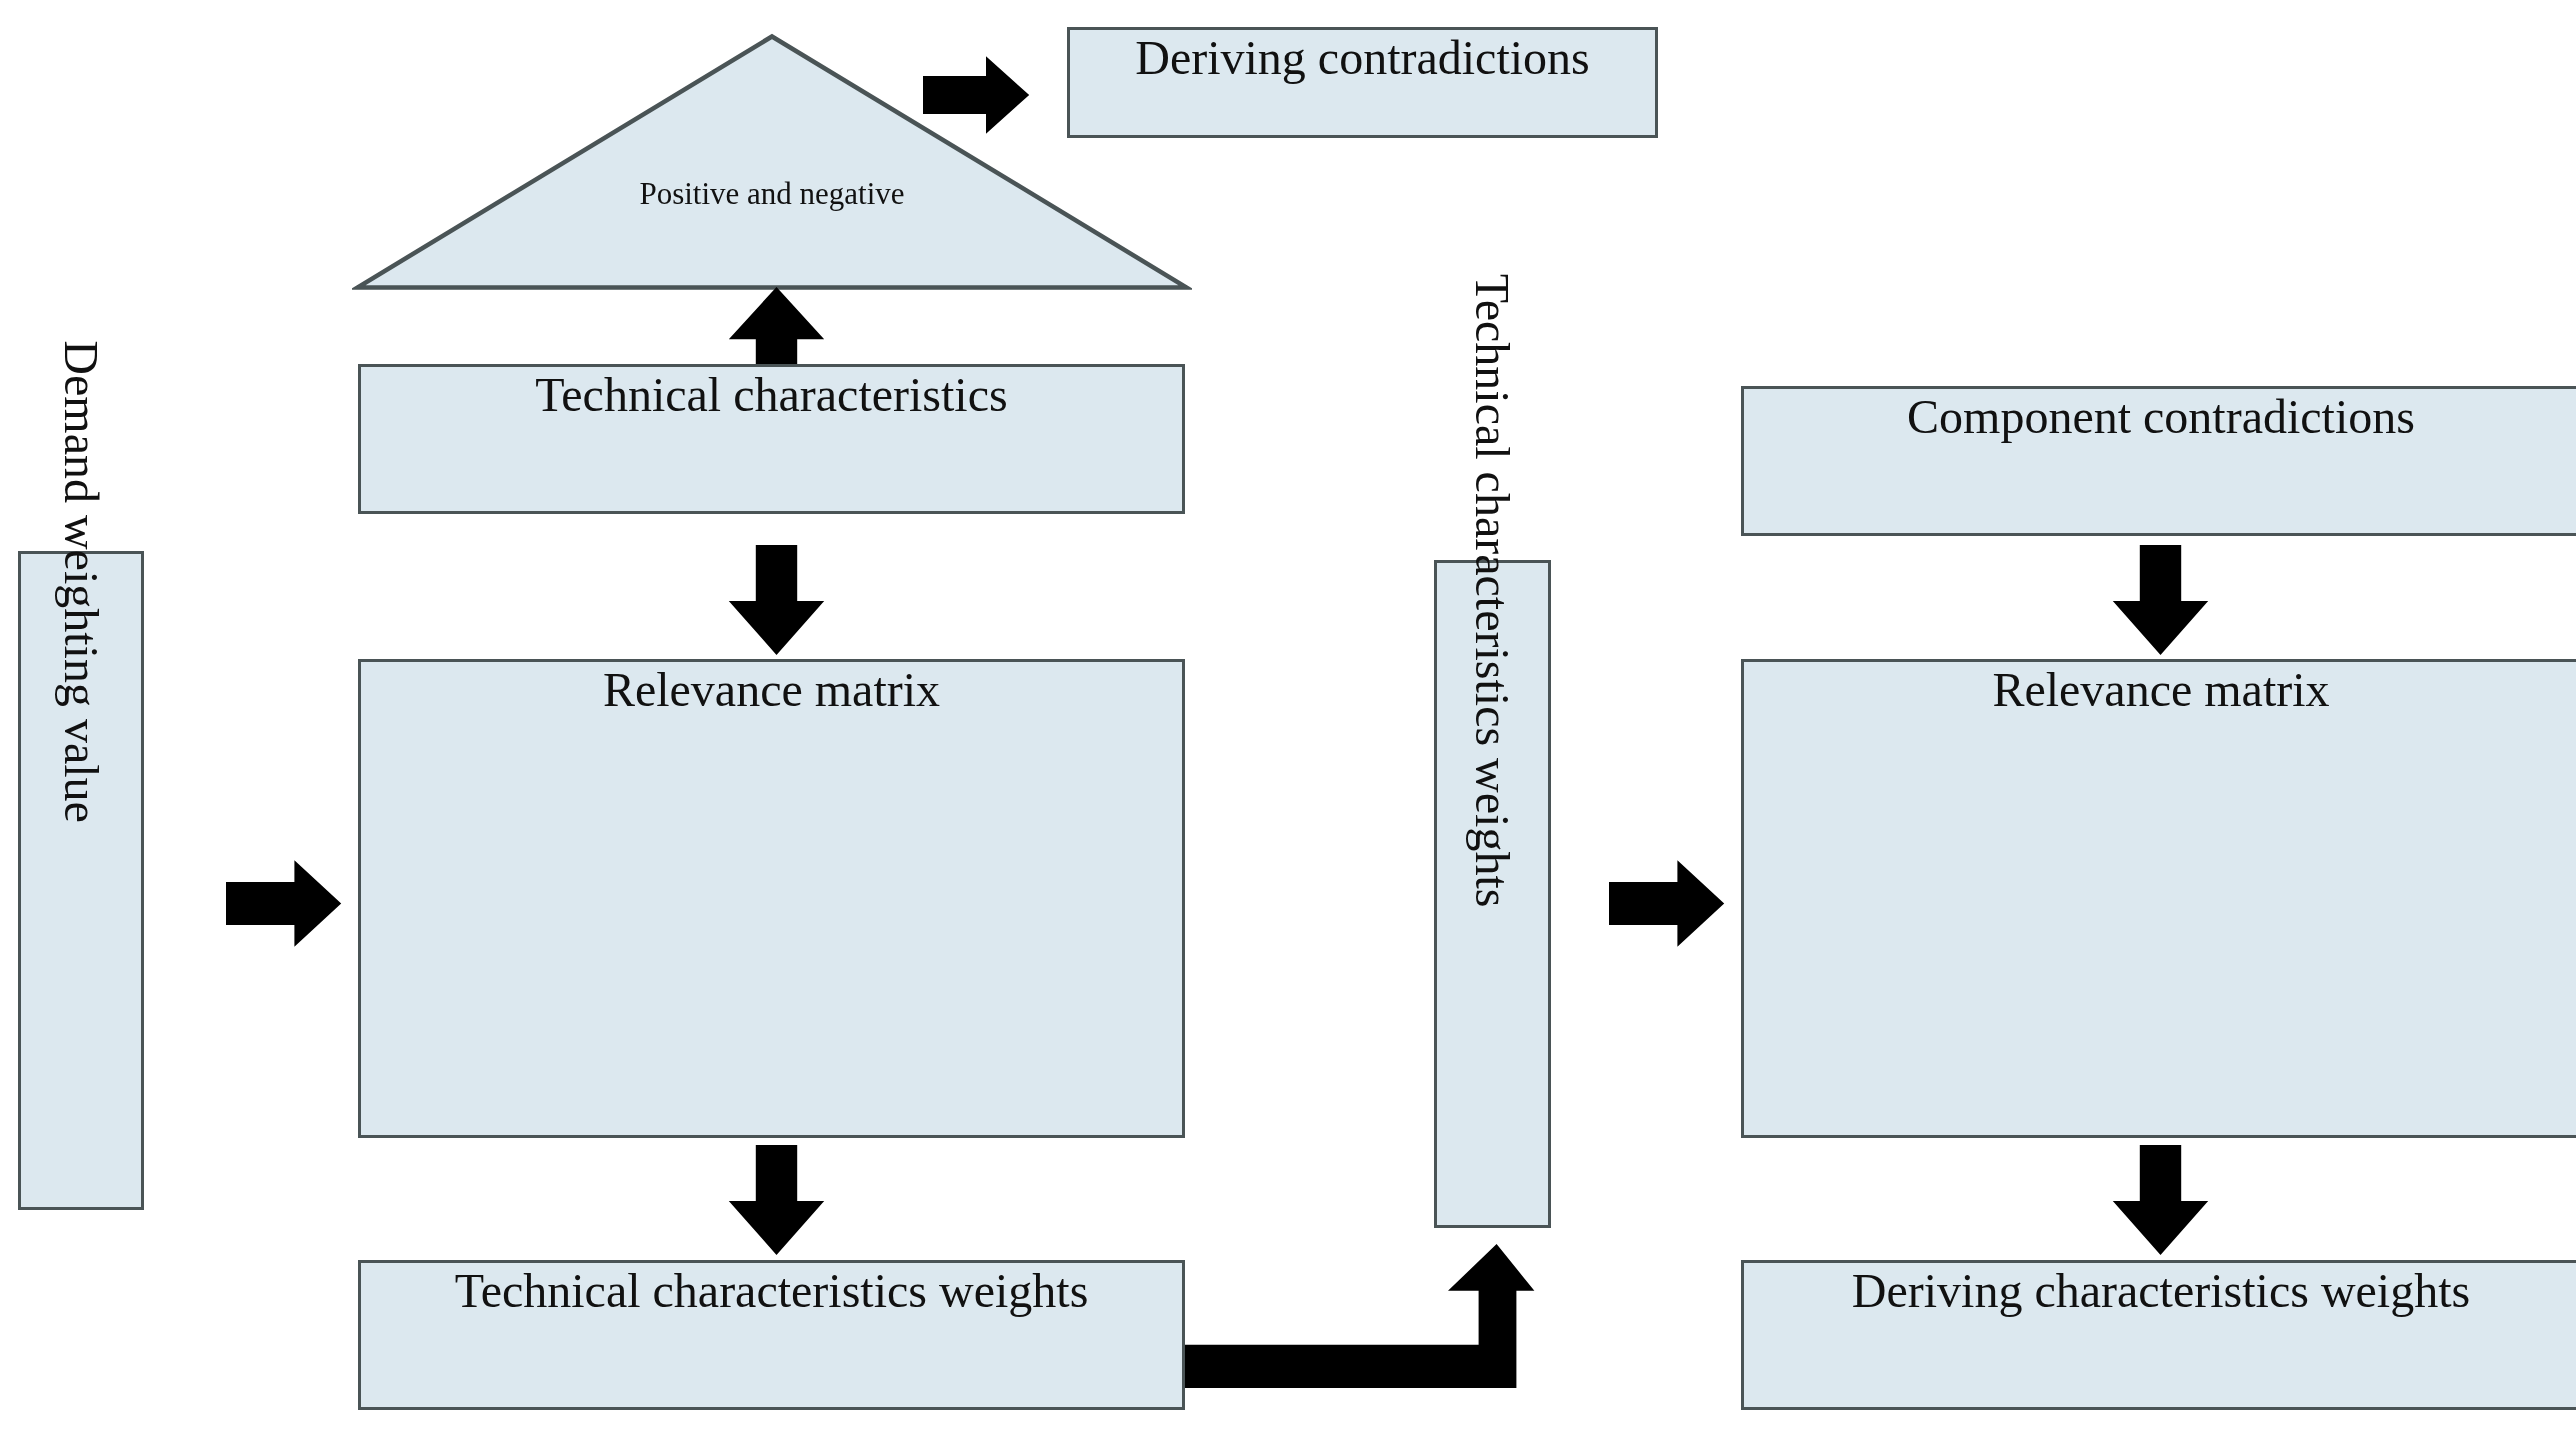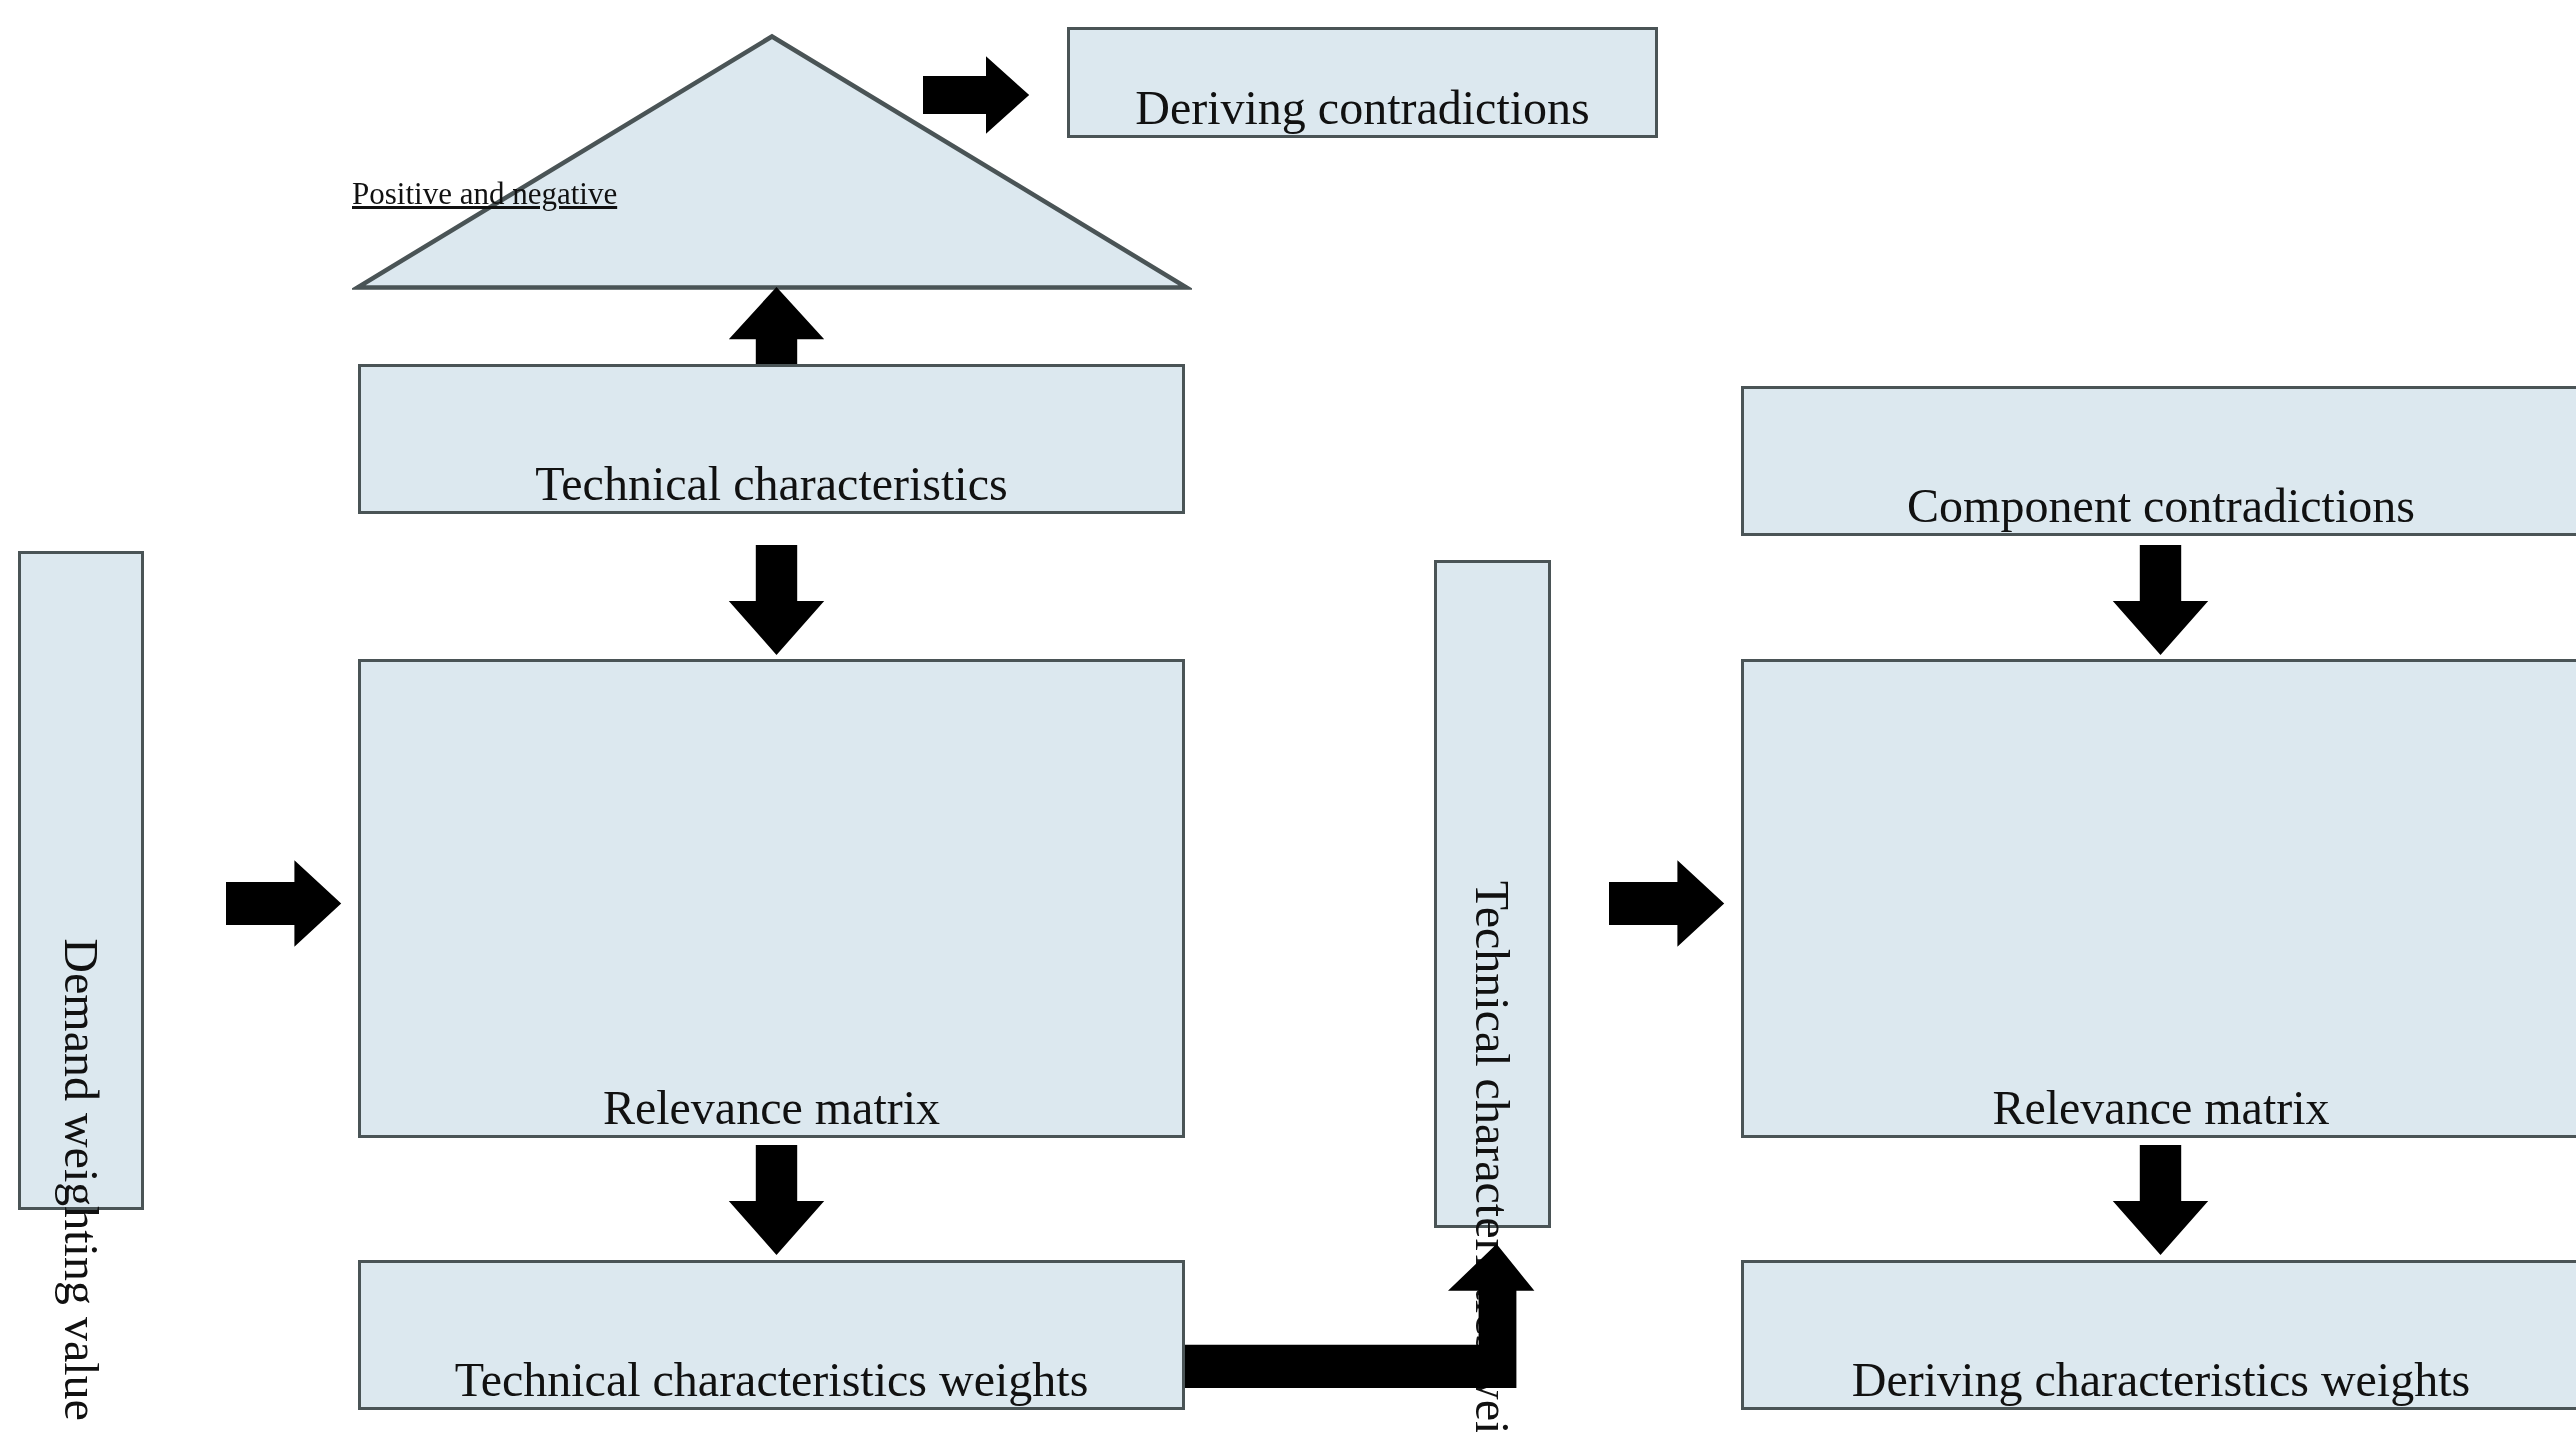--- a/index.html
+++ b/index.html
@@ -11,44 +11,43 @@
     color:#111111;
   }
   #stage{position:absolute;left:0;top:0;width:2576px;height:1433px;}
 
   .box{
     position:absolute;
     background:#dce8ef;
     border:3.6px solid #4a5456;
     box-sizing:border-box;
     display:flex;
-    align-items:flex-end;
+    align-items:flex-start;
     justify-content:center;
     text-align:center;
   }
   .box .lbl{display:block;line-height:1.15;white-space:nowrap;}
 
   
   .vbox .lbl{
     transform:rotate(90deg);
     transform-origin:center center;
     white-space:nowrap;
   }
 
   
   .tri-wrap{position:absolute;}
   .tri-wrap svg{display:block;}
   .tri-text{
     position:absolute;
     left:0;right:0;
-    text-align:left;
+    text-align:center;
     line-height:1.22;
     white-space:pre-line;
     pointer-events:none;
-    text-decoration:underline;
   }
 
   .arrow{position:absolute;}
   .arrow svg{display:block;}
 
   .fs-big{font-size:48px;}
   .fs-small{font-size:31px;}
 </style>
 </head>
 <body>

